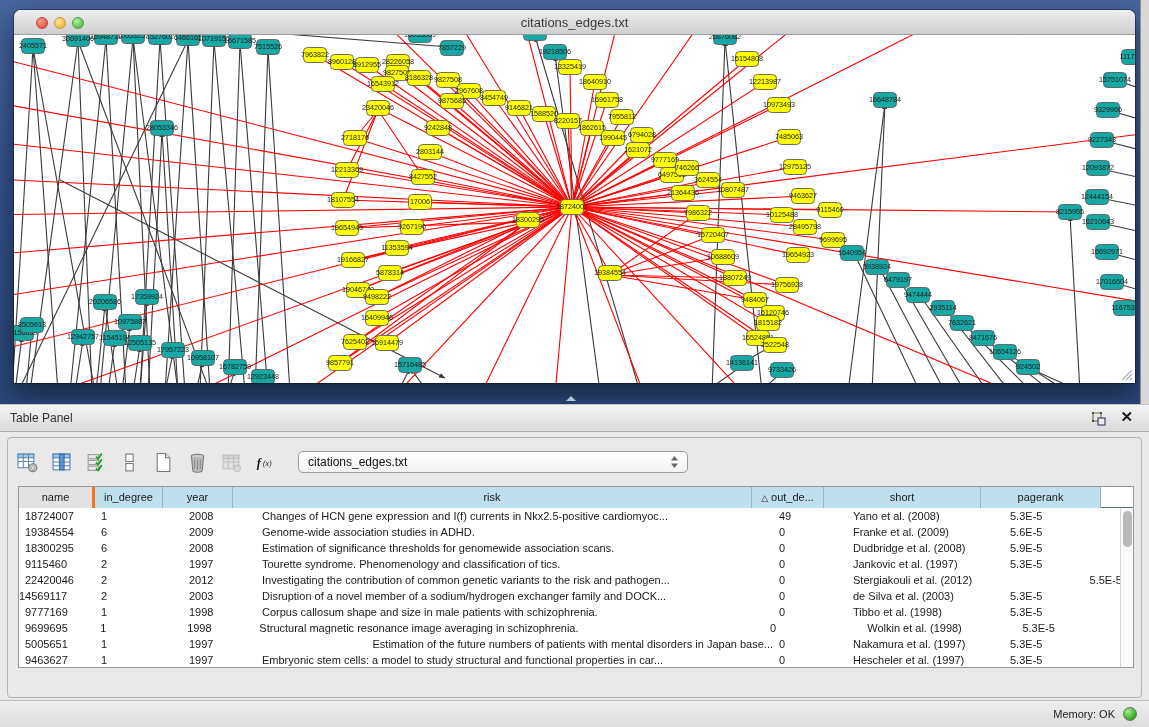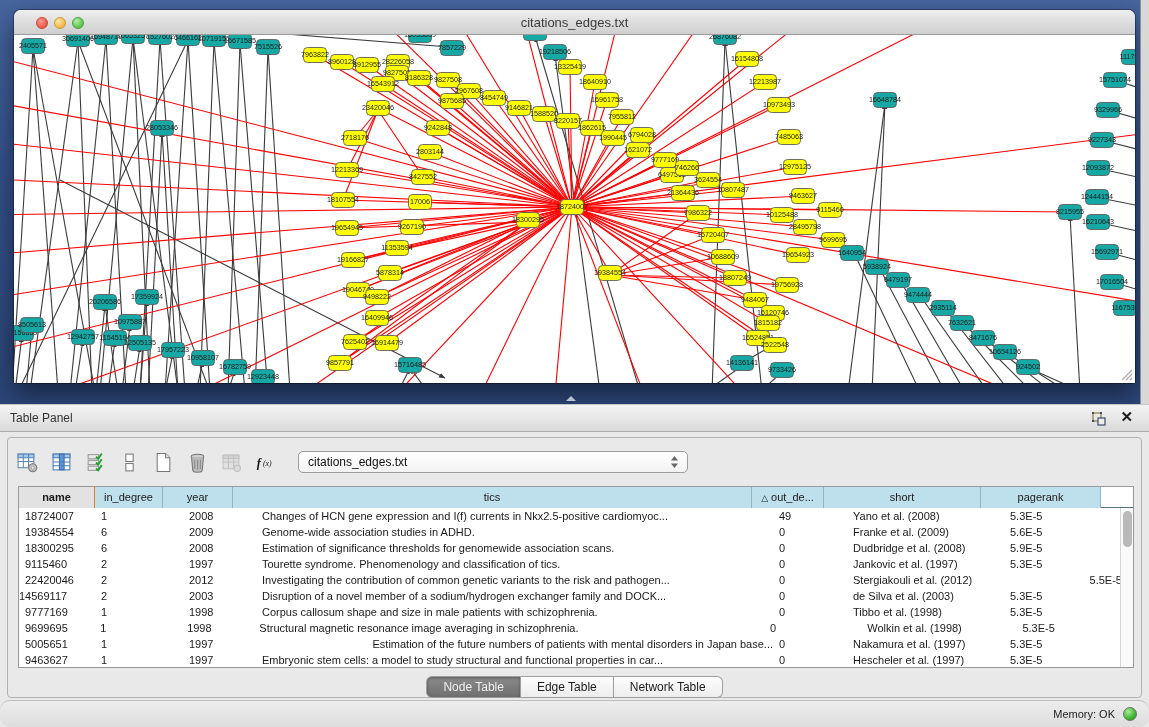--- a/index.html
+++ b/index.html
@@ -44,36 +44,36 @@
   .tbtn.disabled { cursor:default; }
   .combo { position:relative; margin-left:12px; width:390px; height:22px; background:linear-gradient(180deg,#FFFFFF,#F2F2F2);
     border:1px solid #9D9D9D; border-radius:5px; font-size:12px; color:#111; cursor:pointer; }
   .combo .combo-text { position:absolute; left:9px; top:0; line-height:21px; }
   .combo .combo-arrows { position:absolute; right:8px; top:3px; }
 
   .ntable { position:absolute; left:10px; top:48px; width:1116px; height:182px; background:#FFF; border:1px solid #989898; font-size:11px; }
   .thead { display:flex; height:21px; border-bottom:1px solid #55707E; }
   .th { height:21px; line-height:20px; text-align:center; color:#1A1A1A; background:#BEE0ED;
         border-right:1px solid #94B4C2; overflow:hidden; white-space:nowrap; }
-  .th.gray { background:#E2E2E2; border-right:1px solid #f97316;font-weight:bold; }
+  .th.gray { background:#E2E2E2; border-right:3px solid #f97316; }
   .th .sortglyph { font-size:9px; margin-right:3px; }
   .trow { display:flex; height:16px; line-height:16px; color:#1A1A1A; }
   .td { overflow:hidden; white-space:nowrap; }
   .vscroll { position:absolute; right:0; top:21px; width:13px; height:159px; background:#FAFAFA; border-left:1px solid #D5D5D5; }
   .vthumb { position:absolute; left:1.5px; top:3px; width:9px; height:36px; background:#B9B9B9; border-radius:5px; }
 
   .tabs { position:absolute; left:0; top:238px; width:100%; display:flex; justify-content:center; }
   .tab { padding:3px 16px; font-size:12px; border:1px solid #9E9E9E; border-left:none;
     background:linear-gradient(180deg,#FDFDFD,#EDEDED); color:#1C1C1C; cursor:pointer; }
   .tab:first-child { border-left:1px solid #9E9E9E; border-radius:6px 0 0 6px; }
   .tab:last-child { border-radius:0 6px 6px 0; }
   .tab.active { background:linear-gradient(180deg,#8B8B8B,#6F6F6F); color:#EFEFEF; box-shadow:inset 0 1px 3px rgba(0,0,0,.35); }
 
   .statusbar { position:absolute; left:0; top:700px; width:1149px; height:27px;
-    background:linear-gradient(180deg,#EDEDED,#DDDDDD); border-top:1px solid #BDBDBD;border-radius:10px; }
+    background:linear-gradient(180deg,#EDEDED,#DDDDDD); border-top:1px solid #BDBDBD; }
   .statusbar .mem { position:absolute; right:34px; top:0; line-height:26px; font-size:11px; color:#222; }
   .memdot { position:absolute; right:12px; top:6px; width:14px; height:14px; border-radius:50%;
     background:radial-gradient(circle at 35% 30%, #A8EC97, #3FB72D 60%, #218F12); border:1px solid #6F6F6F; cursor:pointer; }
 </style>
 </head>
 <body>
 
 <div class="screen">
 
   <div class="network-frame">
@@ -858,21 +858,21 @@
                 <path d="M4.5 1 L8 5.5 H1 z" fill="#666"></path>
                 <path d="M4.5 13 L1 8.5 H8 z" fill="#666"></path>
               </svg></span>
           </div>
         </div>
       <div class="ntable" id="ntable">
           <div class="thead">
             <div class="th gray" style="width: 76px;">name</div>
             <div class="th" style="width: 68px;">in_degree</div>
             <div class="th" style="width: 70px;">year</div>
-            <div class="th" style="width: 519px;">tics</div>
+            <div class="th" style="width: 519px;">risk</div>
             <div class="th" style="width: 72px;"><span class="sortglyph">△</span>out_de...</div>
             <div class="th" style="width: 157px;">short</div>
             <div class="th" style="width: 120px;">pagerank</div>
           </div>
           <div class="trow">
             <div class="td" style="width: 76px; padding-left: 6px;">18724007</div>
             <div class="td" style="width: 89px; padding-left: 6px;">1</div>
             <div class="td" style="width: 70px; padding-left: 5px;">2008</div>
             <div class="td" style="width: 519px; padding-left: 8px;">Changes of HCN gene expression and I(f) currents in Nkx2.5-positive cardiomyoc...</div>
             <div class="td" style="width: 72px; padding-left: 6px;">49</div>
@@ -957,25 +957,20 @@
             <div class="td" style="width: 70px; padding-left: 5px;">1997</div>
             <div class="td" style="width: 519px; padding-left: 8px;">Embryonic stem cells: a model to study structural and functional properties in car...</div>
             <div class="td" style="width: 72px; padding-left: 6px;">0</div>
             <div class="td" style="width: 157px; padding-left: 8px;">Hescheler et al. (1997)</div>
             <div class="td" style="width: 120px; padding-left: 8px;">5.3E-5</div>
           </div>
           <div class="vscroll">
             <div class="vthumb"></div>
           </div>
         </div>
-      <div class="tabs" id="tabs">
-          <div class="tab active">Node Table</div>
-          <div class="tab">Edge Table</div>
-          <div class="tab">Network Table</div>
-        </div>
     </div>
   </div>
 
   <div class="statusbar">
     <span class="mem">Memory: OK</span>
     <span class="memdot"></span>
   </div>
 
 </div>
 

